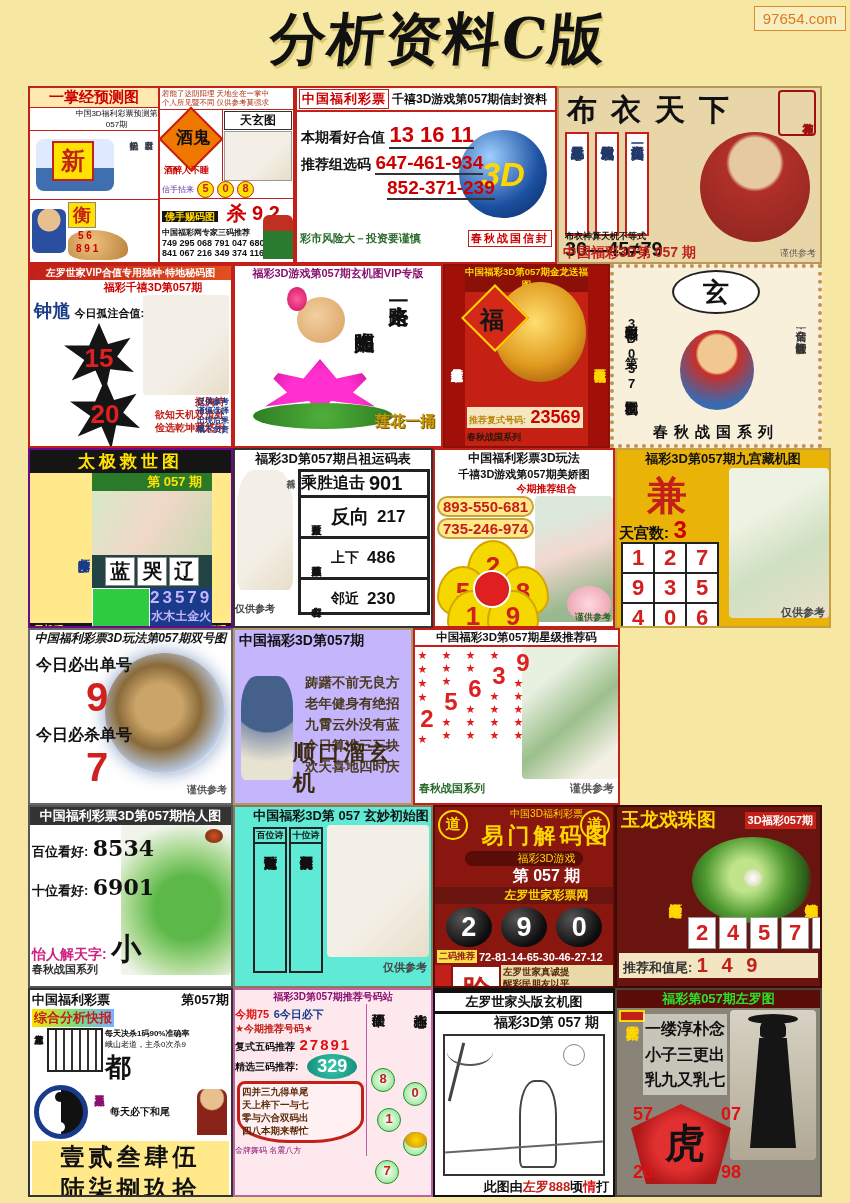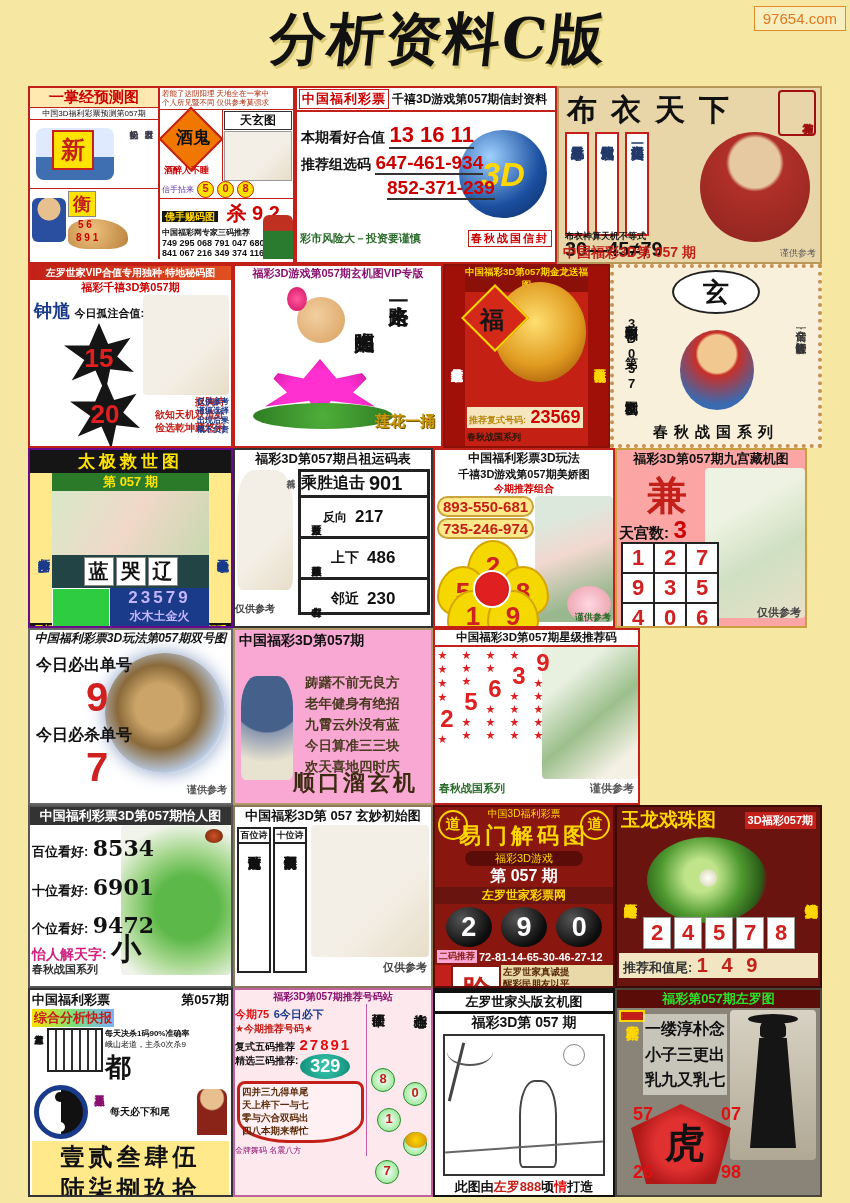--- a/index.html
+++ b/index.html
@@ -10,21 +10,21 @@
         transform:skewX(-6deg);text-shadow:2px 3px 0 rgba(180,160,60,.45);}
   .watermark{position:absolute;top:6px;right:4px;border:1px solid #e08a2a;color:#e07820;
         font-size:15px;padding:3px 8px;background:#f8efc0;}
   .content{position:absolute;left:28px;top:86px;width:794px;}
   .row{display:flex;}
   .panel{box-sizing:border-box;border:2px solid #c22018;background:#fff;overflow:hidden;
         position:relative;flex:none;}
   .r1 .panel{height:178px;} .r2 .panel{height:184px;} .r3 .panel{height:180px;}
   .r4 .panel{height:177px;} .r5 .panel{height:183px;} .r6 .panel{height:209px;}
   .vt{writing-mode:vertical-rl;text-orientation:upright;}
-  .red{color:#c00;} .bold{font-weight:bold;} .ctr{text-align:center;}
+  .red{color:#c00;} .bold{font-weight:bold;} .ctr{text-align:center;padding-left:45px;}
   .ptitle{font-weight:bold;text-align:center;}
   .blob{position:absolute;border-radius:50%;}
   .burst{width:70px;height:70px;background:#151515;display:flex;align-items:center;justify-content:center;
         clip-path:polygon(50% 0%,63% 30%,95% 21%,76% 48%,100% 70%,66% 66%,59% 100%,45% 68%,11% 82%,29% 53%,0% 32%,36% 32%);}
   .burst span{color:#e02020;font-weight:bold;font-size:26px;}
   .gridbox{border-collapse:collapse;}
   .gridbox td{border:2px solid #222;width:28px;height:26px;text-align:center;
         color:#d02020;font-weight:bold;font-size:22px;background:#fff;}
   .stone{width:46px;height:40px;border-radius:50%;background:radial-gradient(circle at 35% 30%,#555,#0c0c0c 70%);
         display:flex;align-items:center;justify-content:center;color:#fff;font-size:27px;font-weight:bold;}
@@ -252,21 +252,21 @@
             <div class="vt" style="position:absolute;right:0;top:4px;font-size:9px;color:#555;">行善戒杀</div>
             <div style="position:absolute;bottom:0;font-size:10px;font-weight:bold;color:#444;">仅供参考</div>
           </div>
           <div style="flex:1;border:3px solid #222;margin:1px;">
             <div style="display:flex;align-items:center;border-bottom:3px solid #222;">
               <span class="bold" style="font-size:16px;">乘胜追击</span>
               <span class="bold" style="font-size:20px;margin-left:4px;">901</span>
             </div>
             <div style="display:flex;border-bottom:3px solid #222;height:38px;align-items:center;">
               <span class="vt" style="font-size:10px;font-weight:bold;width:22px;">百数反差</span>
-              <span style="font-size:12px;font-weight:bold;">反向</span>
+              <span style="font-size:19px;font-weight:bold;margin-left:8px;">反向</span>
               <span style="font-size:17px;font-weight:bold;margin-left:8px;">217</span>
             </div>
             <div style="display:flex;border-bottom:3px solid #222;height:38px;align-items:center;">
               <span class="vt" style="font-size:10px;font-weight:bold;width:22px;">顺藤摸瓜</span>
               <span style="font-size:14px;font-weight:bold;margin-left:8px;">上下</span>
               <span style="font-size:17px;font-weight:bold;margin-left:8px;">486</span>
             </div>
             <div style="display:flex;height:38px;align-items:center;">
               <span class="vt" style="font-size:10px;font-weight:bold;width:22px;">左右邻舍</span>
               <span style="font-size:14px;font-weight:bold;margin-left:8px;">邻近</span>
@@ -300,21 +300,21 @@
               </div>
             <div class="petal" style="left:50px;top:50px;">
                 <span>9</span>
               </div>
             <div class="blob" style="left:36px;top:30px;width:34px;height:34px;background:radial-gradient(circle,#e02020 60%,#a01010);border:2px solid #fff;"></div>
           </div>
           <div style="position:absolute;right:2px;bottom:0;font-size:9px;color:#2a6a2a;font-weight:bold;">谨供参考</div>
         </div>
       </div>
 
-      <div class="panel" style="width:192px;border-color:#c8a040;background:#fca5a5;">
+      <div class="panel" style="width:216px;border-color:#c8a040;background:#eab308;">
         <div class="ptitle" style="font-size:13px;">福彩3D第057期九宫藏机图</div>
         <div style="position:relative;height:152px;">
           <div style="position:absolute;right:0;top:0;width:100px;height:150px;background:linear-gradient(150deg,#eef2e2 30%,#cfe0c2 60%,#e8e0c8);border-radius:4px;"></div>
           <div style="position:absolute;left:30px;top:0;font-size:40px;font-weight:bold;color:#c22018;font-family:'DejaVu Serif',serif;">兼</div>
           <div style="position:absolute;left:2px;top:48px;">
             <span class="bold" style="font-size:15px;">天宫数:</span>
             <span class="red bold" style="font-size:24px;">3</span>
           </div>
           <table class="gridbox" style="position:absolute;left:4px;top:74px;">
             <tbody>
@@ -347,21 +347,21 @@
         <div style="position:relative;height:150px;">
           <div class="blob" style="right:6px;top:6px;width:120px;height:120px;background:radial-gradient(circle at 45% 45%,#caa468 25%,#8a6a3a 45%,#b8c8e0 70%,transparent 78%);box-shadow:0 0 18px #8aa0c8;"></div>
           <div style="position:absolute;left:6px;top:8px;font-size:16px;font-weight:bold;">今日必出单号</div>
           <div style="position:absolute;left:56px;top:28px;font-size:40px;font-weight:bold;color:#d02020;">9</div>
           <div style="position:absolute;left:6px;top:78px;font-size:16px;font-weight:bold;">今日必杀单号</div>
           <div style="position:absolute;left:56px;top:98px;font-size:40px;font-weight:bold;color:#d02020;">7</div>
           <div style="position:absolute;right:4px;bottom:0;font-size:10px;color:#555;font-weight:bold;">谨供参考</div>
         </div>
       </div>
 
-      <div class="panel" style="width:200px;background:#f9a8d4;border-color:#b09868;">
+      <div class="panel" style="width:180px;background:#c4b5fd;border-color:#b09868;">
         <div style="font-size:14px;font-weight:bold;padding:2px 4px;">中国福彩3D第057期</div>
         <div style="position:relative;height:148px;">
           <div style="position:absolute;left:6px;top:24px;width:52px;height:104px;background:radial-gradient(circle at 50% 20%,#46608c 40%,#8c98b0 42%,#e8e2d0 75%);border-radius:30% 30% 8% 8%;"></div>
           <div style="position:absolute;left:70px;top:20px;font-size:13.5px;font-weight:bold;color:#4a3a20;line-height:1.55;font-family:'DejaVu Serif',serif;">
             <div>踌躇不前无良方</div>
             <div>老年健身有绝招</div>
             <div>九霄云外没有蓝</div>
             <div>今日算准三三块</div>
             <div>欢天喜地四时庆</div>
           </div>
@@ -412,31 +412,30 @@
     <div class="row r5">
 
       <div class="panel" style="width:205px;border-color:#555;">
         <div class="ptitle" style="font-size:13px;background:#333;color:#fff;">中国福利彩票3D第057期怡人图</div>
         <div style="position:relative;height:152px;">
           <div style="position:absolute;right:0;top:0;width:110px;height:150px;background:radial-gradient(circle at 60% 55%,#5cb848 30%,#a8d890 55%,#f0f4ea 80%);border-radius:4px;"></div>
           <div class="blob" style="right:8px;top:4px;width:18px;height:14px;background:radial-gradient(circle,#d05028,#6a2808);"></div>
           <div style="position:absolute;left:2px;top:4px;line-height:1.75;">
             <div><span class="bold" style="font-size:13px;">百位看好:</span> <span class="bold" style="font-size:22px;font-family:'DejaVu Serif',serif;">8534</span></div>
             <div><span class="bold" style="font-size:13px;">十位看好:</span> <span class="bold" style="font-size:22px;font-family:'DejaVu Serif',serif;">6901</span></div>
-            <div><span class="bold" style="font-size:13px;">个位看好:</span> <span class="bold" style="font-size:22px;font-family:'DejaVu Serif',serif;">9472</span></div>
           </div>
           <div style="position:absolute;left:2px;top:104px;">
             <span style="color:#d02080;font-weight:bold;font-size:14px;">怡人解天字:</span>
             <span style="font-size:30px;font-weight:bold;font-family:'DejaVu Serif',serif;">小</span>
           </div>
           <div style="position:absolute;left:2px;bottom:0;font-size:11px;font-weight:bold;color:#333;">春秋战国系列</div>
         </div>
       </div>
 
-      <div class="panel" style="width:200px;background:#ffffff;border-color:#8a7a5a;">
+      <div class="panel" style="width:200px;background:#5eead4;border-color:#8a7a5a;padding-left:16px;">
         <div class="ptitle" style="font-size:13px;">中国福彩3D第 057 玄妙初始图</div>
         <div style="display:flex;height:150px;">
           <div style="display:flex;gap:2px;padding:2px;">
             <div style="border:2px solid #222;width:30px;display:flex;flex-direction:column;align-items:center;">
               <div style="font-size:9px;font-weight:bold;border-bottom:2px solid #222;width:100%;text-align:center;">百位诗</div>
               <div class="vt" style="font-size:13px;font-weight:bold;padding-top:2px;">前面楚歌鼓士气</div>
             </div>
             <div style="border:2px solid #222;width:30px;display:flex;flex-direction:column;align-items:center;">
               <div style="font-size:9px;font-weight:bold;border-bottom:2px solid #222;width:100%;text-align:center;">十位诗</div>
               <div class="vt" style="font-size:13px;font-weight:bold;padding-top:2px;">满载而归再叙情</div>
@@ -462,21 +461,21 @@
               <span>2</span>
             </div>
           <div class="stone">
               <span>9</span>
             </div>
           <div class="stone">
               <span>0</span>
             </div>
         </div>
         <div style="display:flex;align-items:center;gap:2px;padding:0 2px;">
-          <span style="background:#f9a8d4;color:#8a1610;font-size:9px;font-weight:bold;padding:0 2px;">二码推荐</span>
+          <span style="background:#fde047;color:#8a1610;font-size:9px;font-weight:bold;padding:0 2px;">二码推荐</span>
           <span style="color:#fff;font-size:11px;font-weight:bold;">72-81-14-65-30-46-27-12</span>
         </div>
         <div style="display:flex;margin-top:2px;background:#e9d9a8;height:52px;">
           <div class="vt" style="background:#c22018;color:#ffd700;font-size:10px;font-weight:bold;width:16px;text-align:center;">定格一字</div>
           <div style="width:46px;background:#fff;border:2px solid #8a1610;display:flex;align-items:center;justify-content:center;">
             <span style="color:#c22018;font-size:30px;font-weight:bold;font-family:'DejaVu Serif',serif;">脸</span>
           </div>
           <div style="flex:1;color:#5a2a08;font-size:9.5px;font-weight:bold;line-height:1.3;padding:1px 2px;">
             <div>左罗世家真诚提</div>
             <div>醒彩民朋友以平</div>
@@ -558,21 +557,21 @@
 
       <div class="panel" style="width:200px;background:#fde8ee;border-color:#c060a0;">
         <div class="ptitle" style="font-size:10px;color:#8a1070;">福彩3D第057期推荐号码站</div>
         <div style="display:flex;">
           <div style="flex:1;">
             <div><span style="color:#e01010;font-size:11px;font-weight:bold;">今期75</span>
               <span style="color:#1a3a8a;font-size:11px;font-weight:bold;">6今日必下</span></div>
             <div style="font-size:10px;font-weight:bold;color:#c22018;">★今期推荐号码★</div>
             <div><span style="font-size:10px;font-weight:bold;">复式五码推荐</span>
               <span style="font-size:15px;font-weight:bold;color:#e01010;letter-spacing:2px;">27891</span></div>
-            <div style="display:flex;align-items:flex-start;gap:2px;">
+            <div style="display:flex;align-items:center;gap:9px;">
               <span style="font-size:10px;font-weight:bold;">精选三码推荐:</span>
               <span style="background:radial-gradient(circle,#3ac8b0,#0e8a76);border-radius:50%;padding:2px 10px;color:#fff;font-size:18px;font-weight:bold;">329</span>
             </div>
             <div style="border:3px solid #c22018;border-radius:8px 8px 40% 40%;background:#fff0f4;margin:2px;padding:2px;font-size:9.5px;font-weight:bold;color:#5a2a08;">
               <div>四并三九得单尾</div>
               <div>天上梓下一与七</div>
               <div>零与六合双码出</div>
               <div>四八本期来帮忙</div>
             </div>
             <div style="font-size:8px;color:#8a1070;">金牌舞码 名震八方</div>

